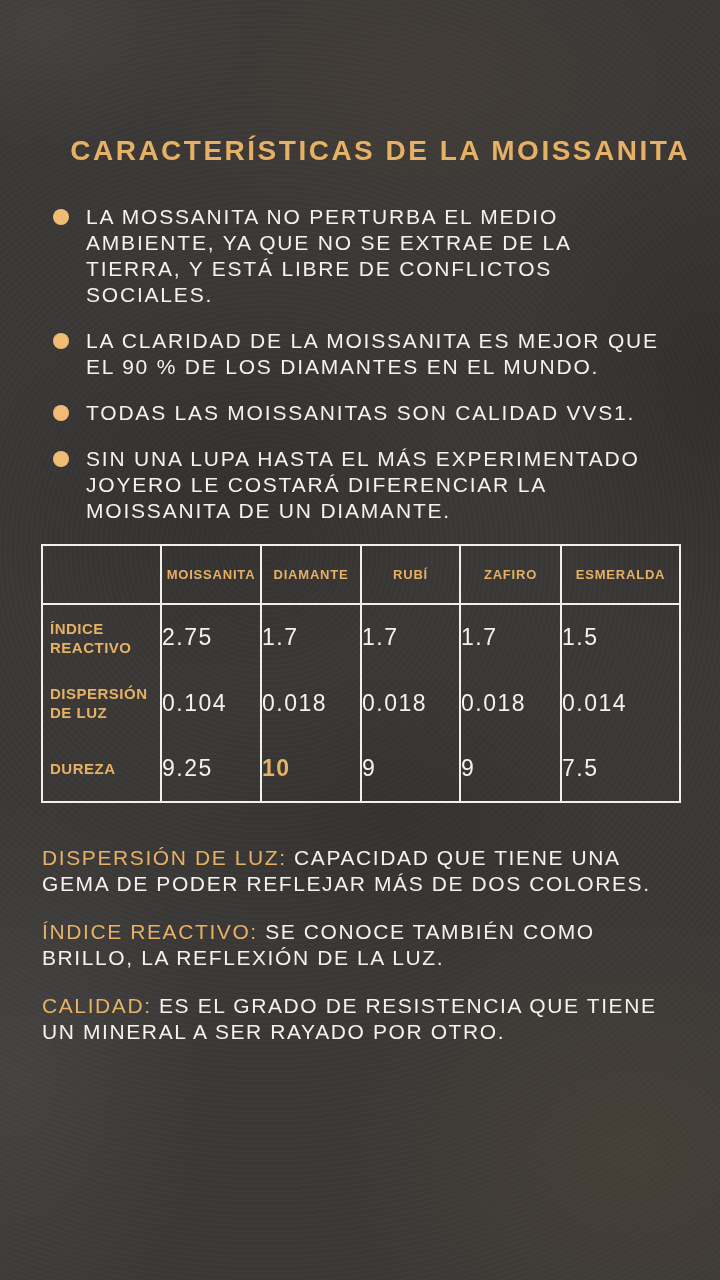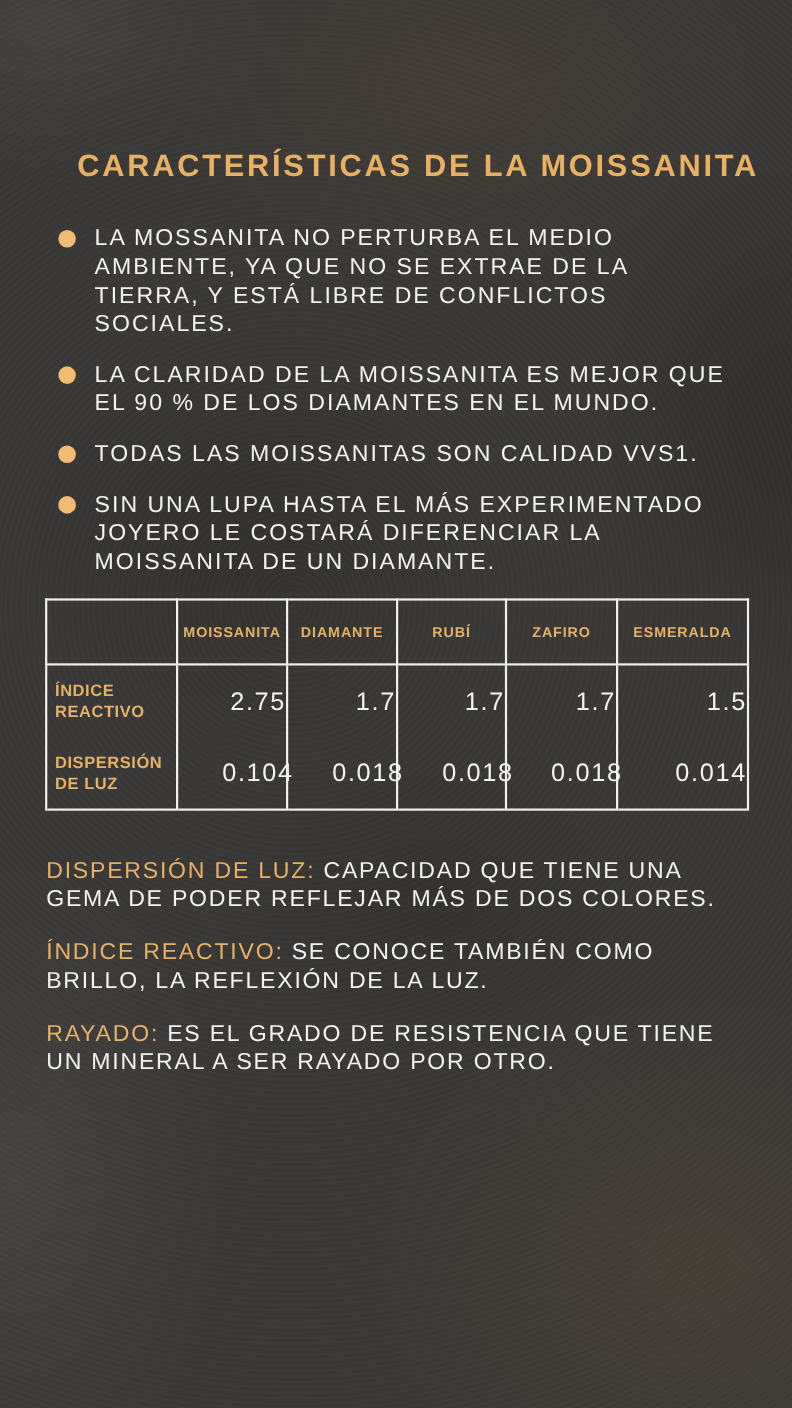--- a/index.html
+++ b/index.html
@@ -87,22 +87,21 @@
     font-weight:bold;
     letter-spacing:0.5px;
     line-height:19px;
     padding-left:7px;
     text-align:left;
   }
   td.val{
     color:var(--white);
     font-size:23px;
     letter-spacing:1.5px;
-    text-align:right;
-    padding-left:40px;
+    text-align:left;
   }
   td.val.hl{
     color:var(--gold);
     font-weight:bold;
   }
   .definitions{
     margin:42px 40px 0 42px;
   }
   .def{
     font-size:21px;
@@ -169,26 +168,34 @@
       <td class="val">1.5</td>
     </tr>
     <tr>
       <td class="rowlabel">DISPERSIÓN DE LUZ</td>
       <td class="val">0.104</td>
       <td class="val">0.018</td>
       <td class="val">0.018</td>
       <td class="val">0.018</td>
       <td class="val">0.014</td>
     </tr>
+    <tr>
+      <td class="rowlabel">DUREZA</td>
+      <td class="val">9.25</td>
+      <td class="val hl">10</td>
+      <td class="val">9</td>
+      <td class="val">9</td>
+      <td class="val">7.5</td>
+    </tr>
   </tbody>
 </table>
 
 <div class="definitions">
   <p class="def">
     <span class="term">DISPERSIÓN DE LUZ:</span><span>CAPACIDAD QUE TIENE UNA GEMA DE PODER REFLEJAR MÁS DE DOS COLORES.</span>
   </p>
   <p class="def">
     <span class="term">ÍNDICE REACTIVO:</span><span>SE CONOCE TAMBIÉN COMO BRILLO, LA REFLEXIÓN DE LA LUZ.</span>
   </p>
   <p class="def">
-    <span class="term">RAYADO:</span><span>ES EL GRADO DE RESISTENCIA QUE TIENE UN MINERAL A SER RAYADO POR OTRO.</span>
+    <span class="term">CALIDAD:</span><span>ES EL GRADO DE RESISTENCIA QUE TIENE UN MINERAL A SER RAYADO POR OTRO.</span>
   </p>
 </div>
 
 </body></html>

